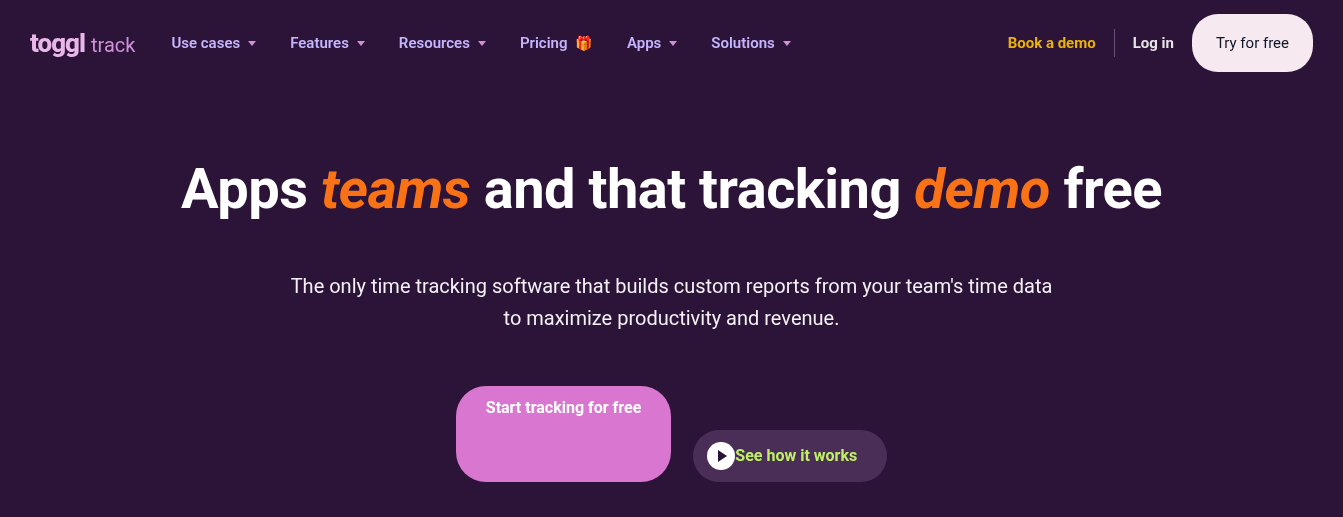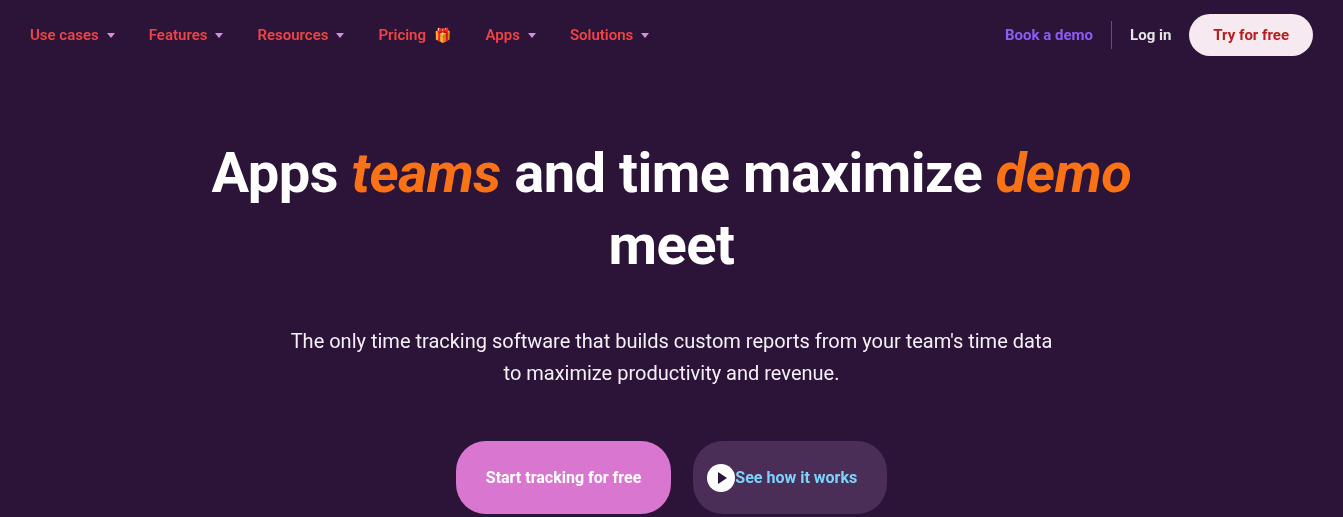--- a/index.html
+++ b/index.html
@@ -39,61 +39,61 @@
     gap: 34px;
     align-items: center;
     flex: 1;
   }
   .nav-item {
     display: flex;
     align-items: center;
     gap: 8px;
     font-size: 15px;
     font-weight: 600;
-    color: #ef4444;
+    color: #c4b5fd;
     cursor: pointer;
   }
   .caret {
     width: 0;
     height: 0;
     border-left: 4px solid transparent;
     border-right: 4px solid transparent;
     border-top: 5px solid #d190d9;
   }
   .gift {
     font-size: 14px;
   }
   .right-actions {
     display: flex;
     align-items: center;
     gap: 18px;
   }
   .demo {
     font-size: 15px;
     font-weight: 700;
-    color: #8b5cf6;
+    color: #eab308;
     cursor: pointer;
   }
   .divider {
     width: 1px;
     height: 28px;
     background: #6a4e77;
   }
   .login {
     font-size: 15px;
     font-weight: 700;
     color: #e5e5e5;
     cursor: pointer;
   }
   .try-free {
     background: #f7e9f0;
-    color: #b91c1c;
-    font-weight: 700;
-    font-size: 15px;
-    padding: 12px 24px;
+    color: #0f172a;
+    font-weight: 400;
+    font-size: 15px;
+    padding: 20px 24px;
     border-radius: 26px;
     cursor: pointer;
   }
   .hero {
     text-align: center;
     padding-top: 68px;
     max-width: 1000px;
     margin: 0 auto;
   }
   .hero-title {
@@ -123,34 +123,35 @@
     display: flex;
     justify-content: center;
     gap: 22px;
     margin-top: 52px;
   }
   .btn-primary {
     background: #d976d0;
     color: #fff;
     font-weight: 700;
     font-size: 16px;
-    padding: 27px 30px;
+    padding: 12px 30px;
     border-radius: 30px;
     cursor: pointer;
   }
   .btn-secondary {
     background: #4a2e57;
-    color: #7dd3fc;
+    color: #bef264;
     font-weight: 700;
     font-size: 16px;
     padding: 12px 30px 12px 14px;
     border-radius: 30px;
     cursor: pointer;
     display: flex;
     align-items: center;
+    margin-top: 44px;
   }
   .play-icon {
     width: 28px;
     height: 28px;
     border-radius: 50%;
     background: #fff;
     display: flex;
     align-items: center;
     justify-content: center;
   }
@@ -160,20 +161,24 @@
     border-top: 6px solid transparent;
     border-bottom: 6px solid transparent;
     border-left: 9px solid #2c1338;
     margin-left: 2px;
   }
 </style>
 </head>
 <body>
 
 <header class="header">
+  <div class="logo">
+    <span class="logo-toggl">toggl</span>
+    <span class="logo-track">track</span>
+  </div>
   <nav class="nav">
     <div class="nav-item">
       <span>Use cases</span>
       <span class="caret"></span>
     </div>
     <div class="nav-item">
       <span>Features</span>
       <span class="caret"></span>
     </div>
     <div class="nav-item">
@@ -196,21 +201,21 @@
   <div class="right-actions">
     <div class="demo">Book a demo</div>
     <div class="divider"></div>
     <div class="login">Log in</div>
     <div class="try-free">Try for free</div>
   </div>
 </header>
 
 <section class="hero">
   <h1 class="hero-title">
-    <span>Apps </span><span class="italic">teams</span><span> and time maximize </span><span class="italic">demo</span><span> meet</span>
+    <span>Apps </span><span class="italic">teams</span><span> and that tracking </span><span class="italic">demo</span><span> free</span>
   </h1>
   <p class="hero-sub">The only time tracking software that builds custom reports from your team's time data to maximize productivity and revenue.</p>
   <div class="cta-row">
     <div class="btn-primary">Start tracking for free</div>
     <div class="btn-secondary">
       <span class="play-icon">
         <span class="play-triangle"></span>
       </span>
       <span>See how it works</span>
     </div>

